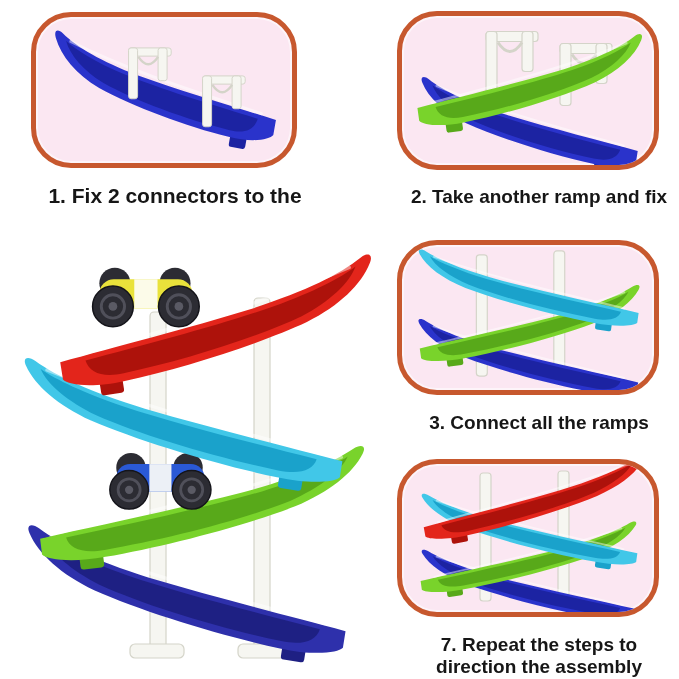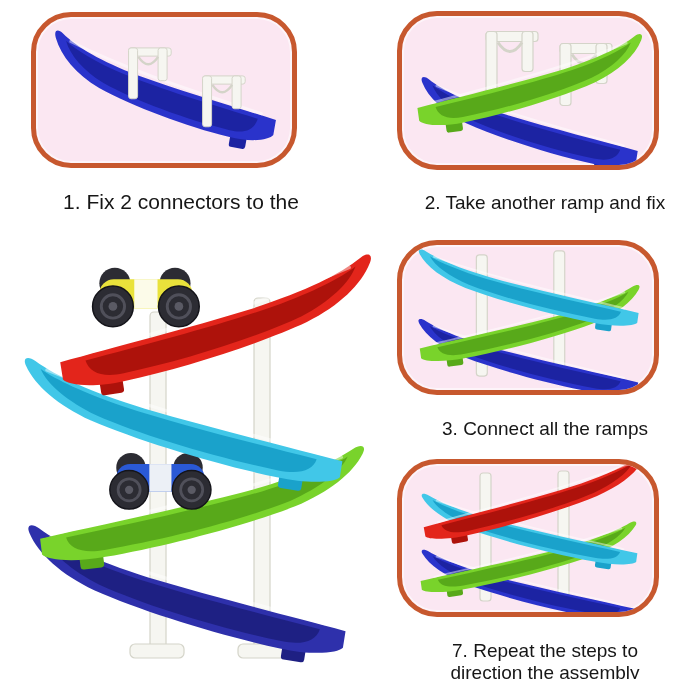--- a/index.html
+++ b/index.html
@@ -11,23 +11,23 @@
   .panel{
     position:absolute;margin:0;
     background:var(--panel_bg,#fbe7f2);
     border:5px solid var(--panel_border,#c7582e);
     border-radius:40px;
     box-shadow:inset 0 0 0 2px rgba(255,255,255,.55);
     overflow:hidden;
   }
   .panel svg{display:block;width:100%;height:100%;}
   .caption{
-    position:absolute;margin:16px;text-align:center;
+    position:absolute;margin:10px;text-align:center;
     color:var(--caption_text,#161616);
-    font-weight:normal;line-height:1.16;
+    font-weight:bold;line-height:1.16;
   }
   .caption span{display:block;}
   #caption-1{left:6px;top:174px;width:318px;font-size:21px;}
   #caption-2{left:382px;top:176px;width:294px;font-size:19px;text-align:center;}
   #caption-3{left:382px;top:402px;width:294px;font-size:19px;}
   #caption-4{left:382px;top:624px;width:294px;font-size:19px;}
 
   #panel-1{left:31px;top:12px;width:256px;height:146px;}
   #panel-2{left:397px;top:11px;width:252px;height:149px;}
   #panel-3{left:397px;top:240px;width:252px;height:145px;}

